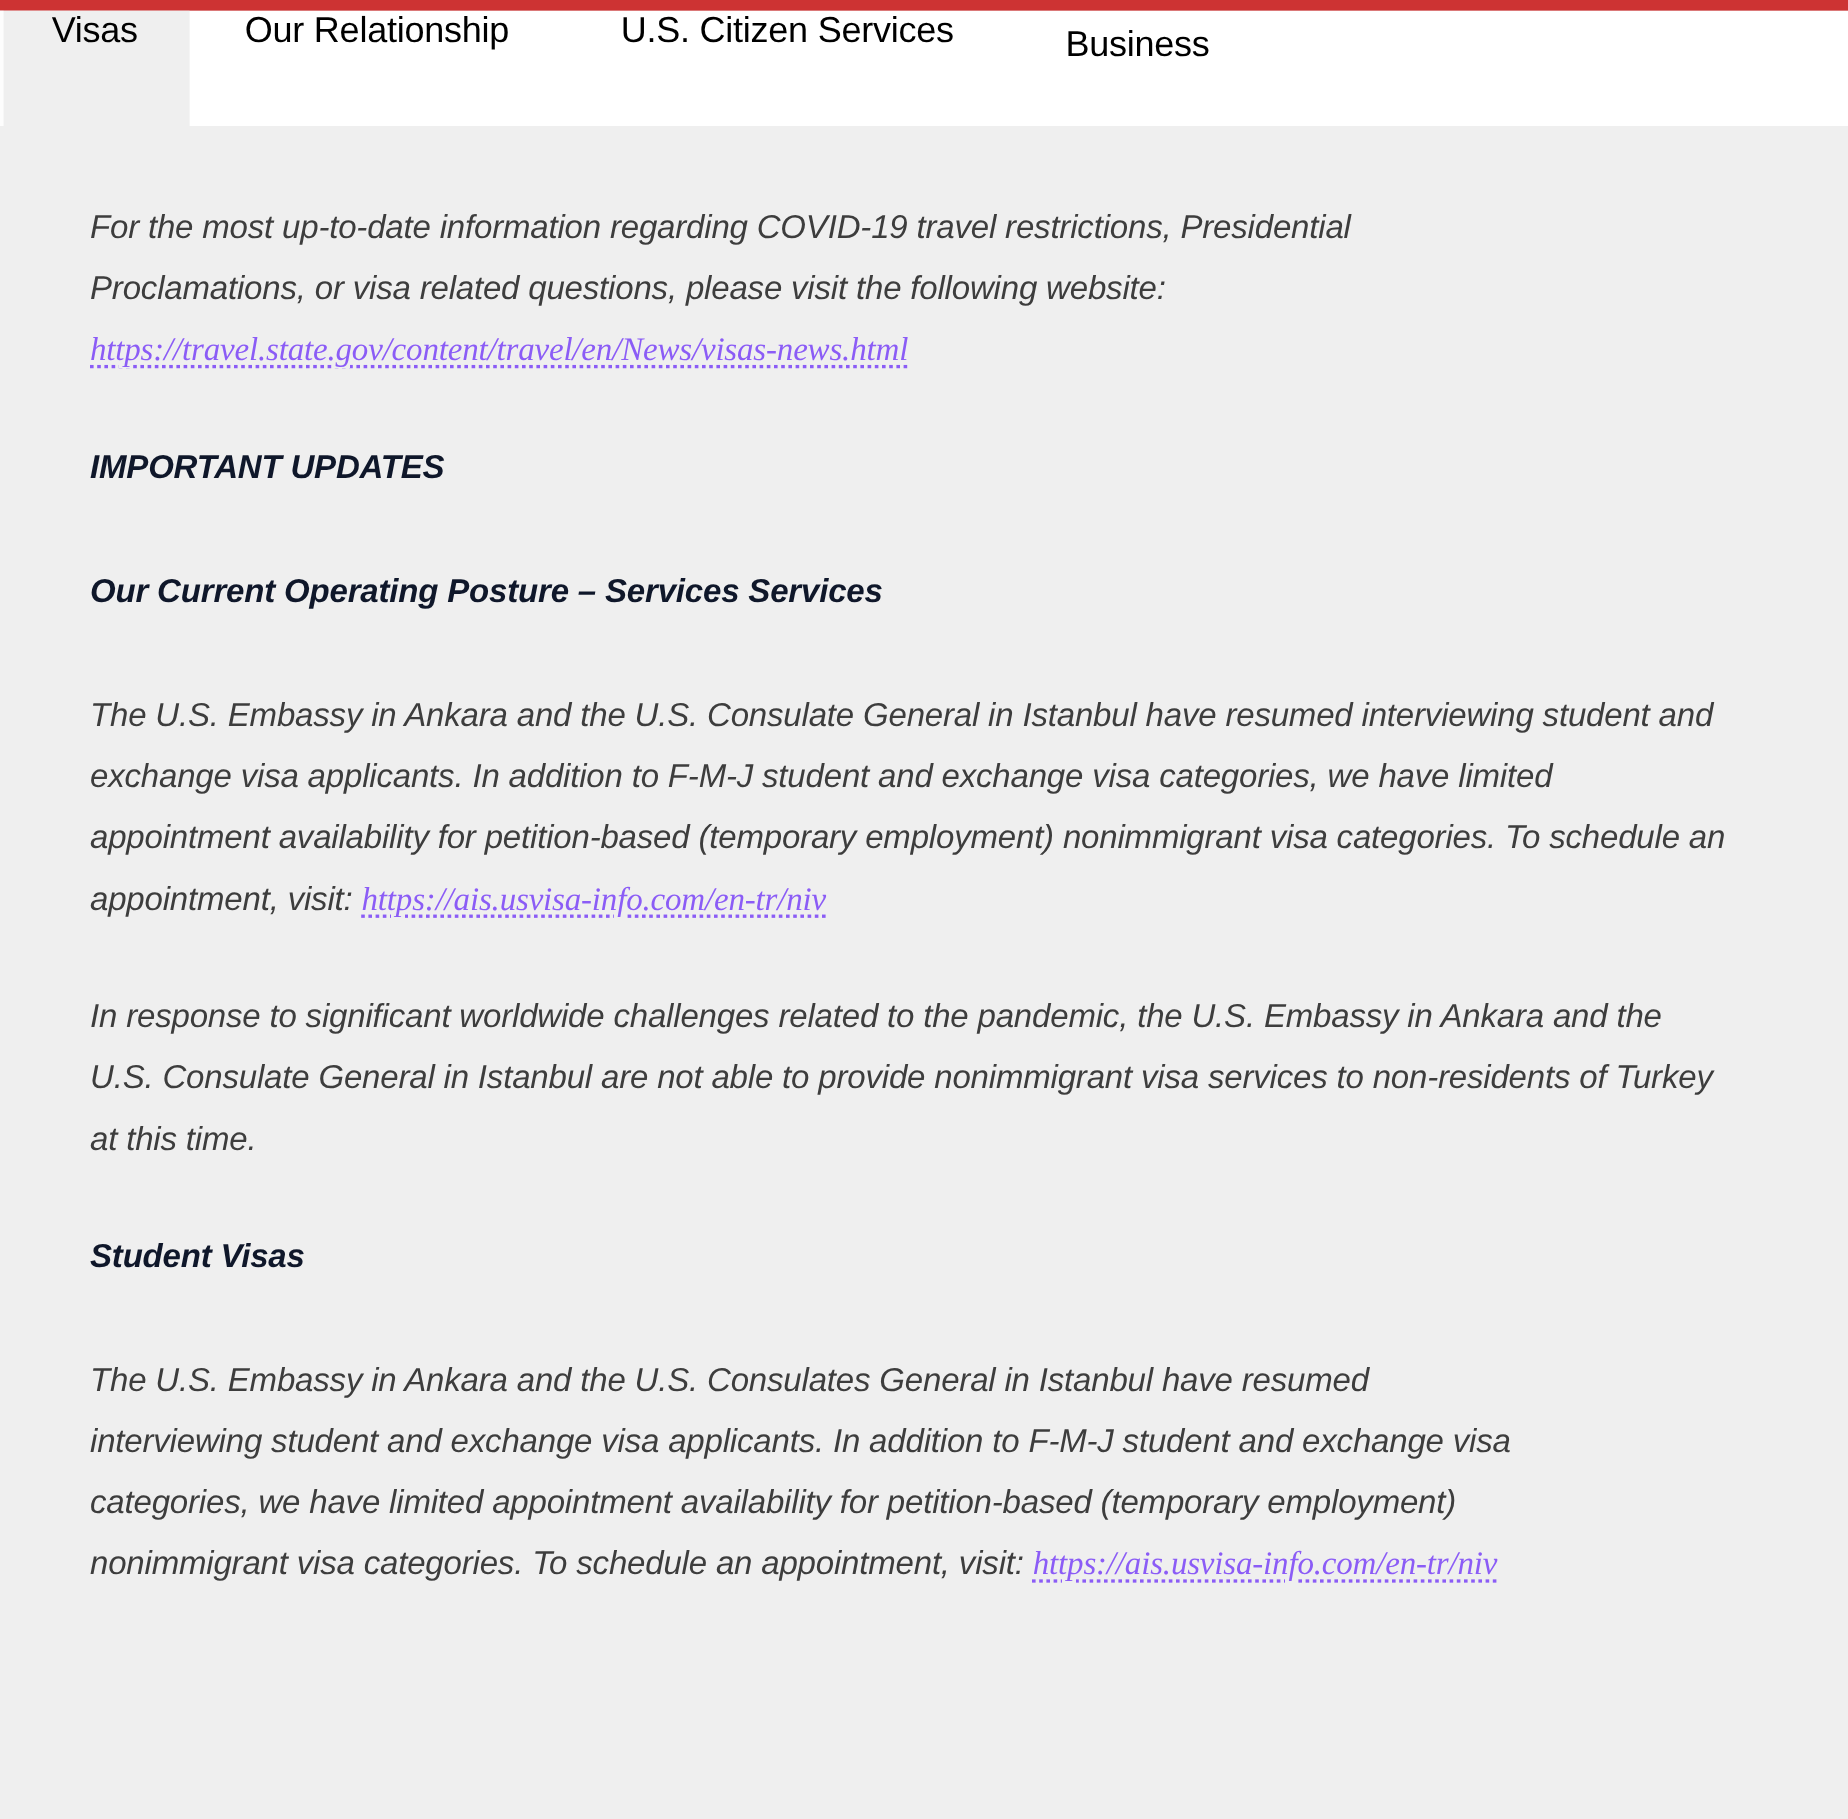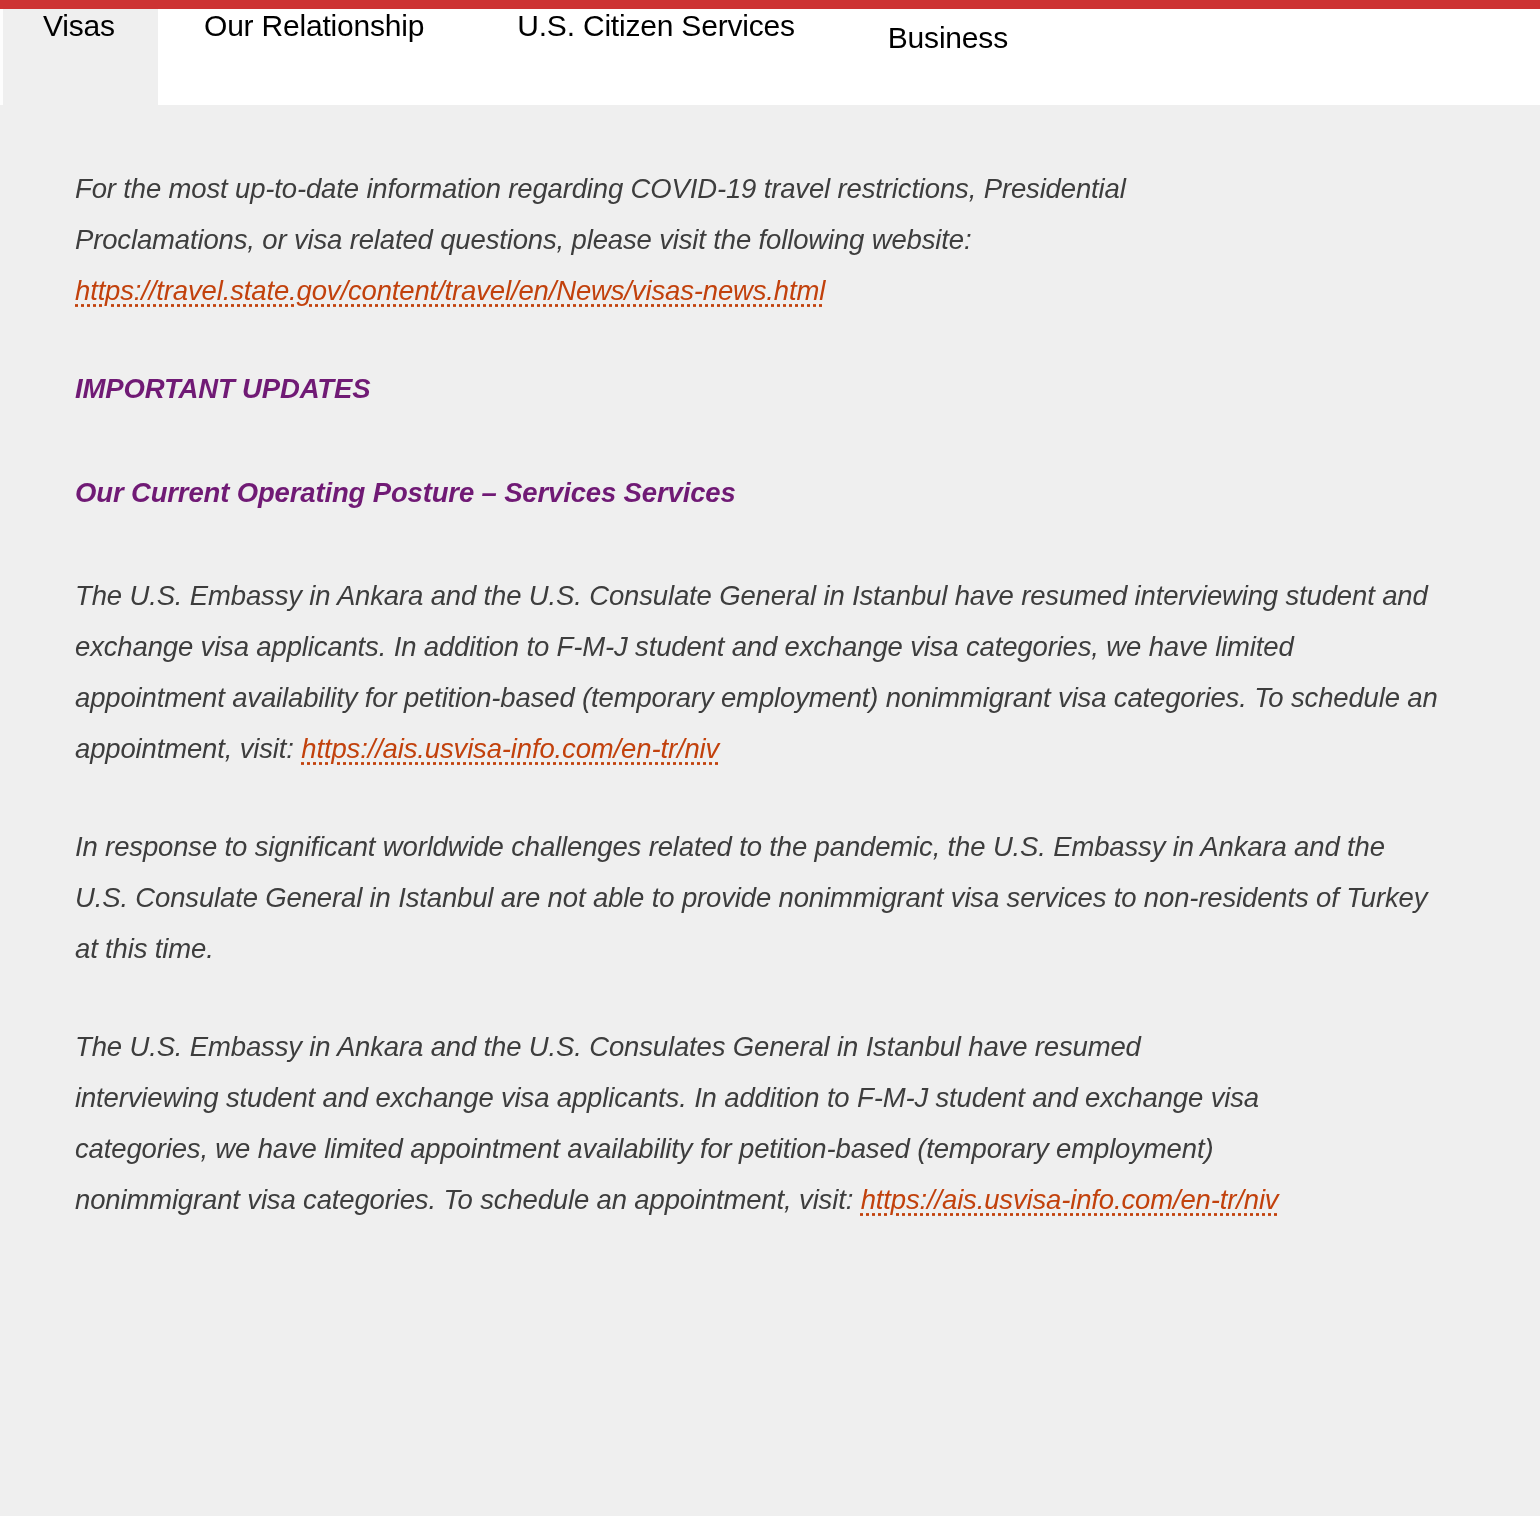--- a/index.html
+++ b/index.html
@@ -90,38 +90,39 @@
     line-height: 51px;
     font-style: italic;
     font-family: "Liberation Sans", sans-serif;
     margin: 0 0 47px 0;
     max-width: 1365px;
     letter-spacing: -0.15px;
   }
   .para.narrow { max-width: 1210px; }
 
   .heading {
-    color: #701a75;
+    color: #0f172a;
     font-size: 27.5px;
     line-height: 51px;
     font-style: italic;
     font-weight: bold;
     font-family: "Liberation Sans", sans-serif;
     margin: 0 0 53px 0;
     letter-spacing: -0.15px;
   }
   .heading.tight { margin-bottom: 52px; }
 
   a.link {
-    color: #c2410c;
+    color: #8b5cf6;
     text-decoration: underline;
     text-decoration-style: dotted;
     text-underline-offset: 4px;
     word-break: break-word;
     cursor: pointer;
+    font-family: Liberation Serif, serif;
   }
 </style>
 </head>
 <body>
 
 <div class="top-rule"></div>
 
 <div class="tabbar">
   <div class="tab tab-visas active">
     <span>Visas</span>
@@ -144,16 +145,17 @@
   <p class="para narrow"><span>For the most up-to-date information regarding COVID-19 travel restrictions, Presidential Proclamations, or visa related questions, please visit the following website: </span><a class="link" href="#">https://travel.state.gov/content/travel/en/News/visas-news.html</a></p>
 
   <h3 class="heading">IMPORTANT UPDATES</h3>
 
   <h3 class="heading tight">Our Current Operating Posture – Services Services</h3>
 
   <p class="para"><span>The U.S. Embassy in Ankara and the U.S. Consulate General in Istanbul have resumed interviewing student and exchange visa applicants. In addition to F-M-J student and exchange visa categories, we have limited appointment availability for petition-based (temporary employment) nonimmigrant visa categories. To schedule an appointment, visit: </span><a class="link" href="#">https://ais.usvisa-info.com/en-tr/niv</a></p>
 
   <p class="para">In response to significant worldwide challenges related to the pandemic, the U.S. Embassy in Ankara and the U.S. Consulate General in Istanbul are not able to provide nonimmigrant visa services to non-residents of Turkey at this time.</p>
 
+  <h3 class="heading tight">Student Visas</h3>
 
   <p class="para narrow"><span>The U.S. Embassy in Ankara and the U.S. Consulates General in Istanbul have resumed interviewing student and exchange visa applicants. In addition to F-M-J student and exchange visa categories, we have limited appointment availability for petition-based (temporary employment) nonimmigrant visa categories. To schedule an appointment, visit: </span><a class="link" href="#">https://ais.usvisa-info.com/en-tr/niv</a></p>
 
 </div>
 
 </body></html>

